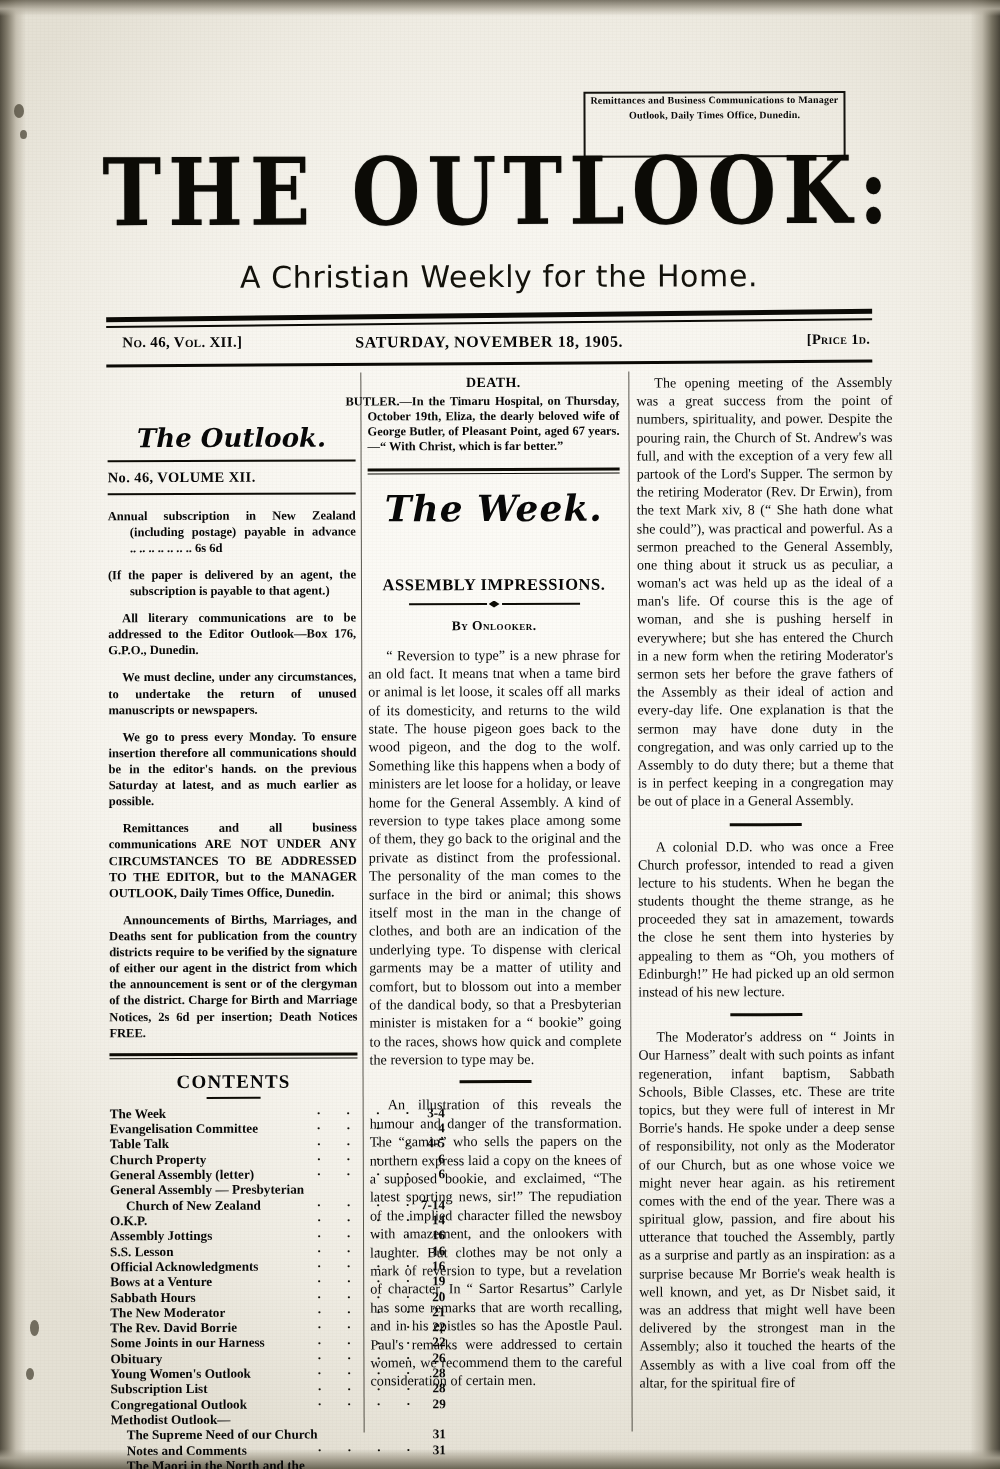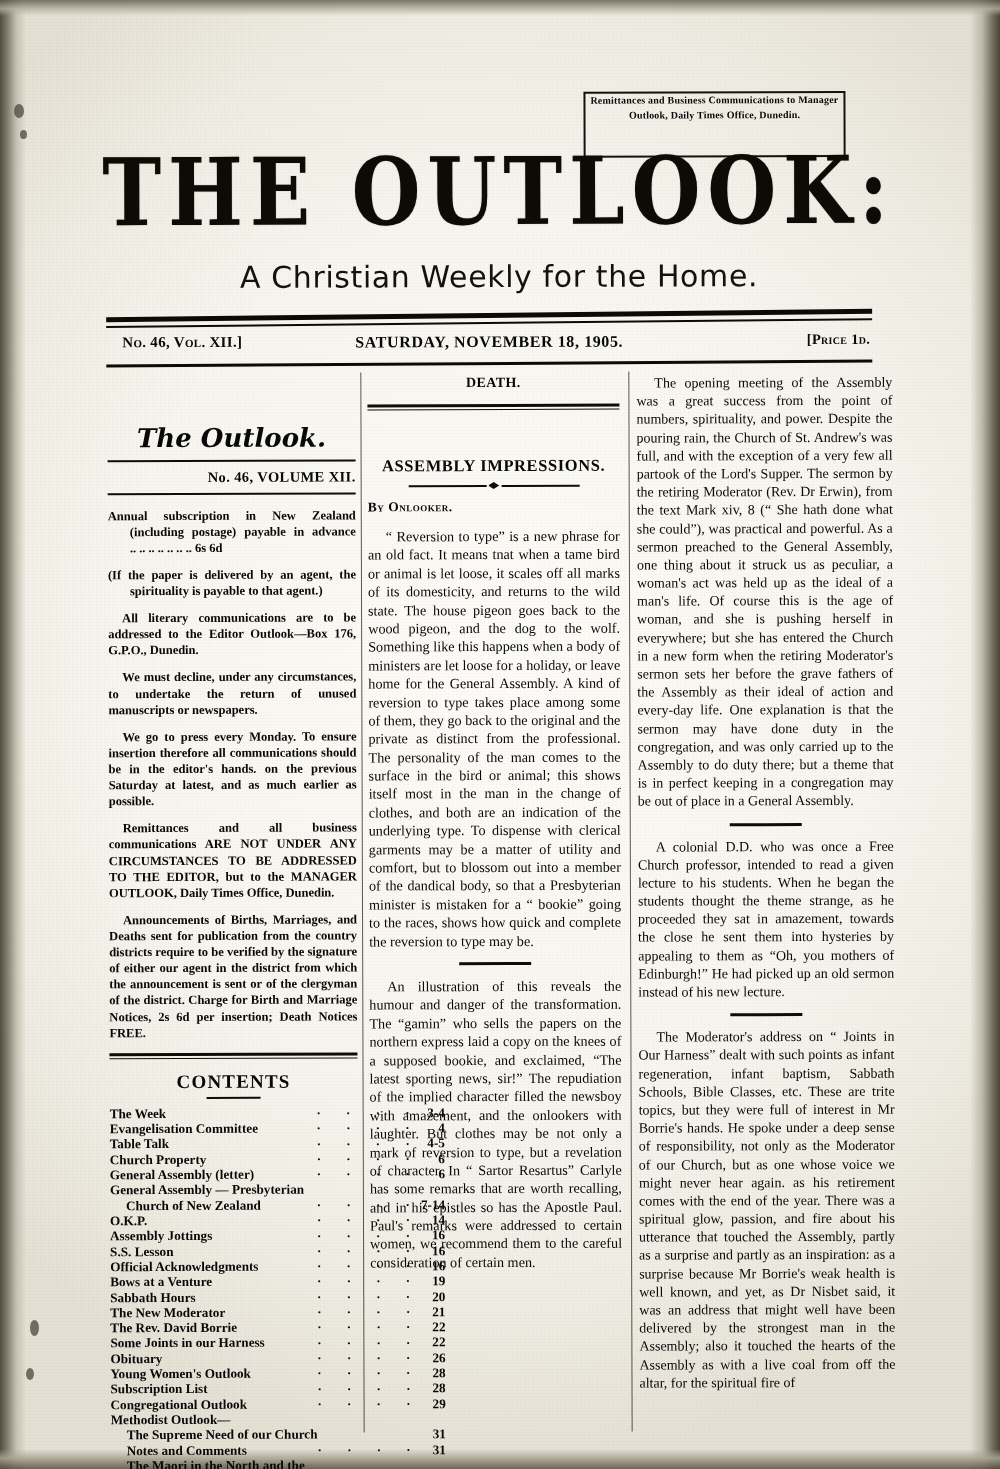--- a/index.html
+++ b/index.html
@@ -99,21 +99,21 @@
     font-size:26px;letter-spacing:0px;line-height:1.1;
     font-style:italic;
   }
   .blackletter{
     font-family:"DejaVu Serif", serif;font-weight:bold;font-style:italic;
     letter-spacing:1px;
     margin-top:48px;
   }
   .hr-d{border:0;border-top:2px solid #16150f;margin:7px 0 0 0;}
   #left-volume{
-    text-align:right;font-size:14.5px;font-weight:bold;letter-spacing:.4px;
+    text-align:left;font-size:14.5px;font-weight:bold;letter-spacing:.4px;
     margin:7px 0 7px 0;font-family:"Liberation Serif", serif;
   }
   .note{
     font-size:12.6px;line-height:1.28;text-align:justify;margin:11px 0 0 0;
     font-weight:bold;letter-spacing:-.05px;
   }
   .hang{padding-left:22px;text-indent:-22px;}
   .lead{text-indent:14px;}
   .dotrow{white-space:nowrap;}
 
@@ -147,21 +147,21 @@
     text-align:center;font-size:36px;font-weight:bold;font-style:italic;
     font-family:"DejaVu Serif", serif;letter-spacing:1px;margin:6px 0 16px 0;
   }
   #assembly-head{
     text-align:center;font-size:16.5px;font-weight:bold;letter-spacing:.6px;margin-bottom:6px;margin-top:46px;
   }
   .orn{display:flex;align-items:center;justify-content:center;margin:4px 0 10px 0;}
   .orn .ln{height:2px;width:78px;background:#16150f;}
   .orn .dia{width:11px;height:7px;background:#16150f;margin:0 2px;
     clip-path:polygon(50% 0,100% 50%,50% 100%,0 50%);}
-  #byline{font-size:13.5px;font-weight:bold;letter-spacing:.5px;margin-bottom:12px;}
+  #byline{text-align:center;font-size:13.5px;font-weight:bold;letter-spacing:.5px;margin-bottom:12px;}
   .body-p{
     font-size:14.2px;line-height:1.295;text-align:justify;text-indent:18px;
     margin:0 0 0 0;font-family:"Liberation Serif", serif;
   }
   .short-rule{width:72px;height:3px;background:#16150f;margin:12px auto 12px auto;}
 
   
   #col-right .body-p{font-size:14px;line-height:1.30;}
 
   
@@ -210,21 +210,21 @@
 
     <div id="left-volume">No. 46, VOLUME XII.</div>
     <hr class="hr-d">
 
     <div class="note hang" style="margin-top:13px;">
       <span>Annual subscription in New Zealand (including postage) payable in advance</span>
       <span class="dotrow">.. .. .. .. .. .. ..</span>
       <span>6s 6d</span>
     </div>
 
-    <div class="note hang">(If the paper is delivered by an agent, the spirituality is payable to that agent.)</div>
+    <div class="note hang">(If the paper is delivered by an agent, the subscription is payable to that agent.)</div>
 
     <div class="note lead">All literary communications are to be addressed to the Editor Outlook—Box 176, G.P.O., Dunedin.</div>
     <div class="note lead">We must decline, under any circumstances, to undertake the return of unused manuscripts or newspapers.</div>
     <div class="note lead">We go to press every Monday. To ensure insertion therefore all communications should be in the editor's hands. on the previous Saturday at latest, and as much earlier as possible.</div>
     <div class="note lead">Remittances and all business communications ARE NOT UNDER ANY CIRCUMSTANCES TO BE ADDRESSED TO THE EDITOR, but to the MANAGER OUTLOOK, Daily Times Office, Dunedin.</div>
     <div class="note lead">Announcements of Births, Marriages, and Deaths sent for publication from the country districts require to be verified by the signature of either our agent in the district from which the announcement is sent or of the clergyman of the district. Charge for Birth and Marriage Notices, 2s 6d per insertion; Death Notices FREE.</div>
 
     <div class="dbl-rule" style="margin:12px 0 8px 0;">
       <div></div>
         <div></div>
@@ -370,26 +370,28 @@
             <td class="toc-dots">·  ·  ·  ·</td>
             <td class="toc-page">34</td>
           </tr>
         </tbody>
     </table>
   </div>
 
   <div class="col" id="col-mid">
 
     <div class="art-head">DEATH.</div>
+    <div class="death-body hang">BUTLER.—In the Timaru Hospital, on Thursday, October 19th, Eliza, the dearly beloved wife of George Butler, of Pleasant Point, aged 67 years.—“ With Christ, which is far better.”</div>
 
     <div class="dbl-rule">
         <div></div>
         <div></div>
       </div>
 
+    <div id="week-title" class="blackletter">The Week.</div>
 
     <div id="assembly-head">ASSEMBLY IMPRESSIONS.</div>
 
     <div class="orn">
       <div class="ln"></div>
         <div class="dia"></div>
         <div class="ln"></div>
     </div>
 
     <div id="byline" class="sc">By Onlooker.</div>

